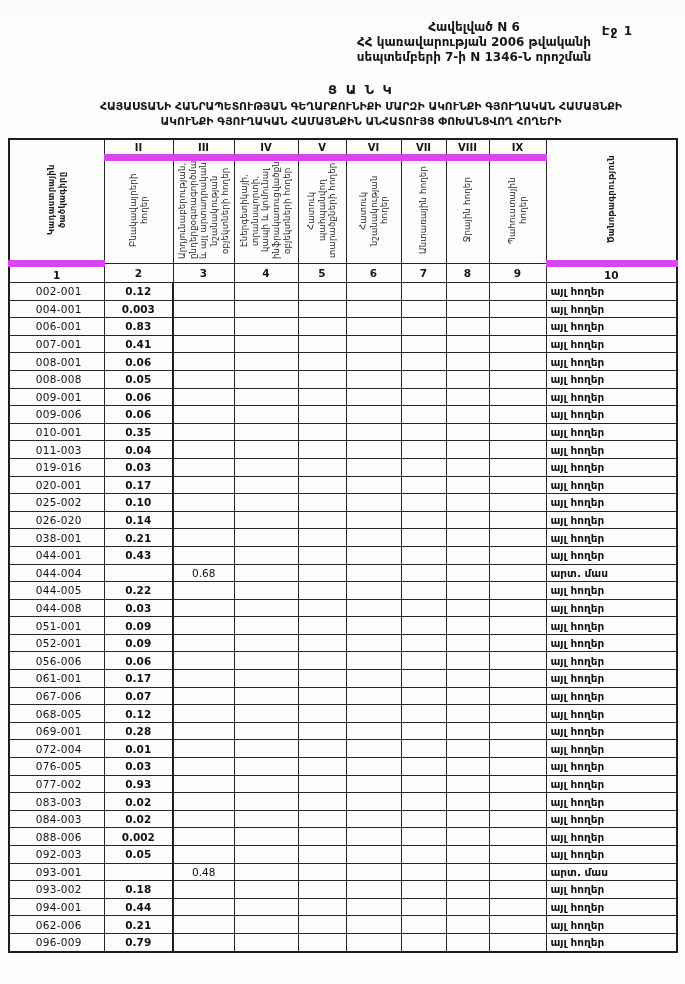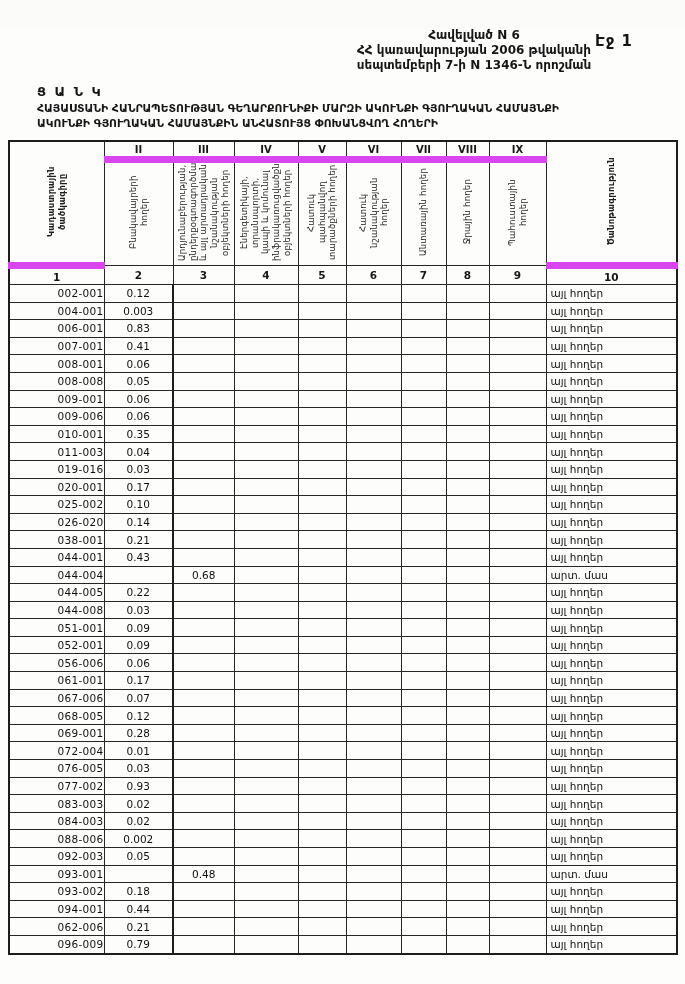--- a/index.html
+++ b/index.html
@@ -3,50 +3,50 @@
 <meta charset="utf-8">
 <style>
   html,body{margin:0;padding:0;}
   body{
     width:685px;height:984px;background:#fbfbf9;color:#161616;
     font-family:"DejaVu Sans","Liberation Sans",sans-serif;
     -webkit-font-smoothing:antialiased;overflow:hidden;
   }
   .page{position:relative;width:685px;height:984px;background:#fdfdfb;}
   .page-number{
-    position:absolute;top:4px;right:52px;font-size:15px;font-weight:bold;
+    position:absolute;top:4px;right:52px;font-size:12px;font-weight:bold;
     letter-spacing:1px;
   }
   .appendix{
-    margin:28px 26px 0 auto;width:370px;text-align:center;
+    margin:20px 26px 0 auto;width:370px;text-align:center;
     font-size:12px;font-weight:bold;line-height:15px;
   }
-  .doc-title{margin-top:11px;font-weight:bold;padding-left:37px;}
+  .doc-title{margin-top:17px;text-align:center;font-weight:bold;padding-left:37px;}
   .title-main{font-size:13px;letter-spacing:2px;margin-bottom:3px;}
   .title-line{font-size:10.8px;line-height:14.5px;white-space:nowrap;}
   .title-sub{font-size:11px;font-weight:normal;margin-top:2px;}
   table{
     border-collapse:collapse;table-layout:fixed;width:668px;
     margin:9px 0 0 8px;border:2px solid #1d1d1d;
   }
   th,td{border:1px solid #262626;padding:0;overflow:hidden;}
   thead th{font-weight:normal;background:#fdfdfb;}
   .numeral-row th{height:14px;font-size:10px;font-weight:bold;border-bottom:7px solid #d946ef;}
   .label-row th{height:102px;vertical-align:middle;text-align:center;}
   .vert{
     display:inline-block;writing-mode:vertical-rl;transform:rotate(180deg);
     font-size:8.5px;line-height:1.25;max-height:97px;text-align:center;
     white-space:normal;letter-spacing:0.2px;color:#1e1e1e;
   }
   .number-row td{height:15px;text-align:center;font-size:10.5px;font-weight:bold;border-top:1px solid #1d1d1d;}
   tbody td{height:16.6px;font-size:10.5px;line-height:16px;color:#101010;}
-  tbody td.c1{text-align:right;padding-left:4px;letter-spacing:0.3px;}
+  tbody td.c1{text-align:center;padding-left:4px;letter-spacing:0.3px;}
   tbody td.c2,tbody td.c3{text-align:center;}
-  tbody td.c2{border-right:2px solid #1d1d1d;}
-  tbody td.c10{text-align:left;padding-left:4px;}
+  tbody td.c2{border-right:2px solid #1d1d1d;font-weight:bold;}
+  tbody td.c10{text-align:left;padding-left:4px;font-weight:bold;}
   col.w1{width:95px;}col.w2{width:69px;}col.w3{width:61px;}col.w4{width:64px;}
   col.w5{width:48px;}col.w6{width:55px;}col.w7{width:45px;}col.w8{width:43px;}
   col.w9{width:57px;}col.w10{width:131px;}
 </style>
 </head>
 <body>
 
 <div class="page">
 
   <div class="page-number">Էջ 1</div>

